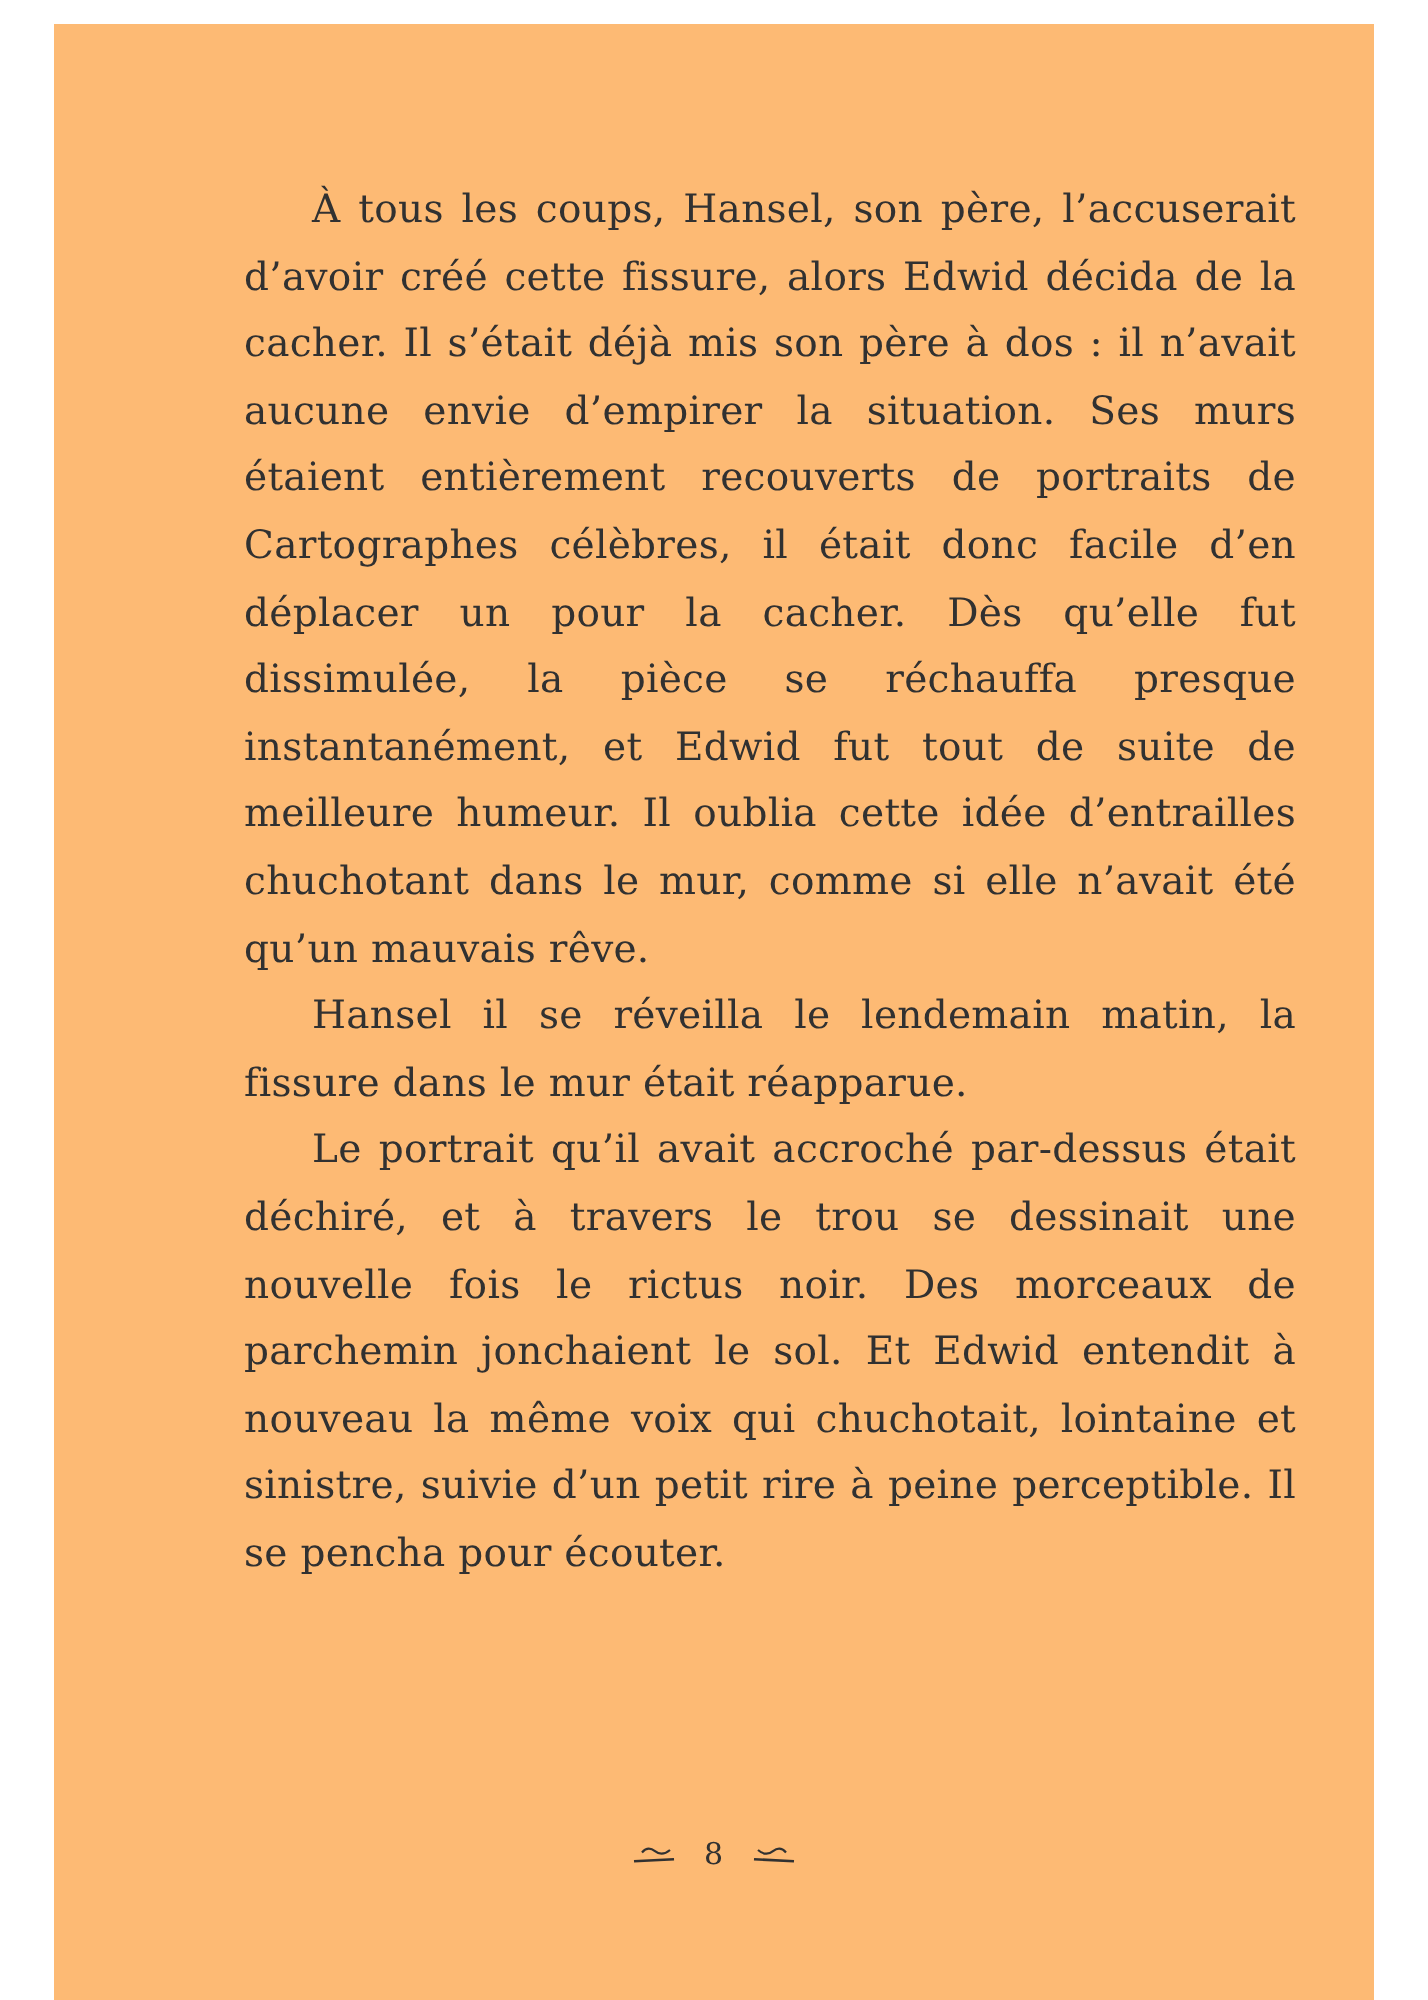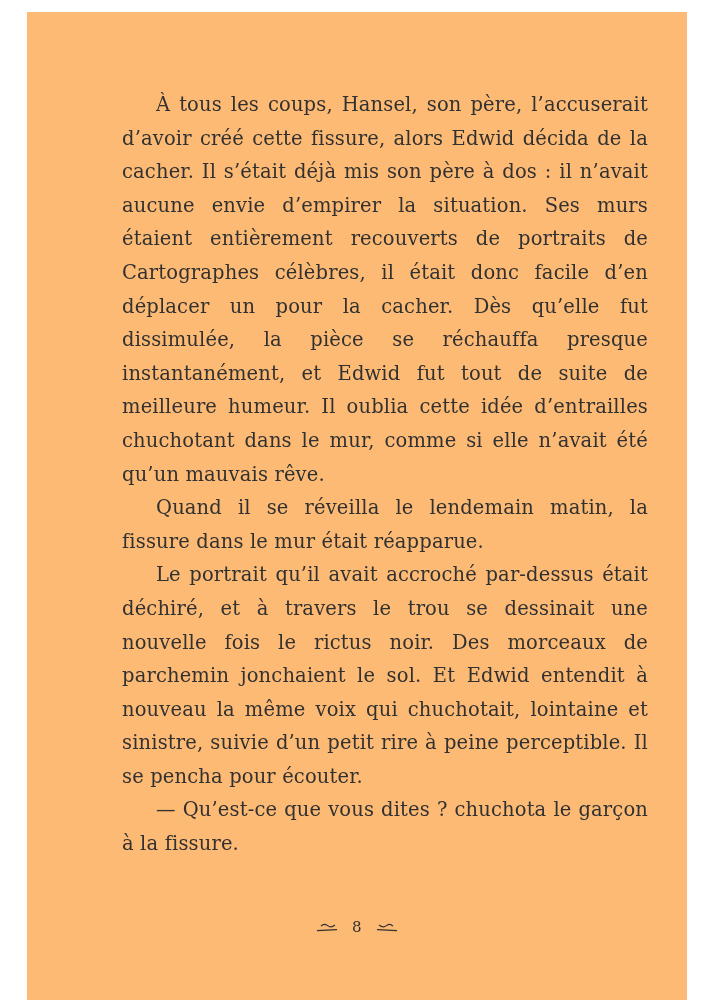--- a/index.html
+++ b/index.html
@@ -48,23 +48,22 @@
   .flourish svg { display: block; }
   .flourish.right svg { transform: scaleX(-1); }
 </style>
 </head>
 <body>
 
 <div class="page">
 
   <div class="text-block">
     <p>À tous les coups, Hansel, son père, l’accuserait d’avoir créé cette fissure, alors Edwid décida de la cacher. Il s’était déjà mis son père à dos : il n’avait aucune envie d’empirer la situation. Ses murs étaient entièrement recouverts de portraits de Cartographes célèbres, il était donc facile d’en déplacer un pour la cacher. Dès qu’elle fut dissimulée, la pièce se réchauffa presque instantanément, et Edwid fut tout de suite de meilleure humeur. Il oublia cette idée d’entrailles chuchotant dans le mur, comme si elle n’avait été qu’un mauvais rêve.</p>
-    <p>Quand il se réveilla le lendemain matin, la fissure dans le mur était réapparue.</p>
+    <p>Hansel il se réveilla le lendemain matin, la fissure dans le mur était réapparue.</p>
     <p>Le portrait qu’il avait accroché par-dessus était déchiré, et à travers le trou se dessinait une nouvelle fois le rictus noir. Des morceaux de parchemin jonchaient le sol. Et Edwid entendit à nouveau la même voix qui chuchotait, lointaine et sinistre, suivie d’un petit rire à peine perceptible. Il se pencha pour écouter.</p>
-    <p>— Qu’est-ce que vous dites ? chuchota le garçon à la fissure.</p>
   </div>
 
   <div class="footer">
     <span class="flourish left">
       <svg width="28" height="11" viewBox="0 0 28 11" fill="none" xmlns="http://www.w3.org/2000/svg">
         <path d="M6 3.2 q3 -3.4 6.5 -0.6 t7.5 -0.6" stroke="#313131" stroke-width="1.1" fill="none"></path>
         <path d="M2 7.6 L22 6.6" stroke="#313131" stroke-width="1.3" fill="none"></path>
       </svg>
     </span>
     <span class="page-number">8</span>

